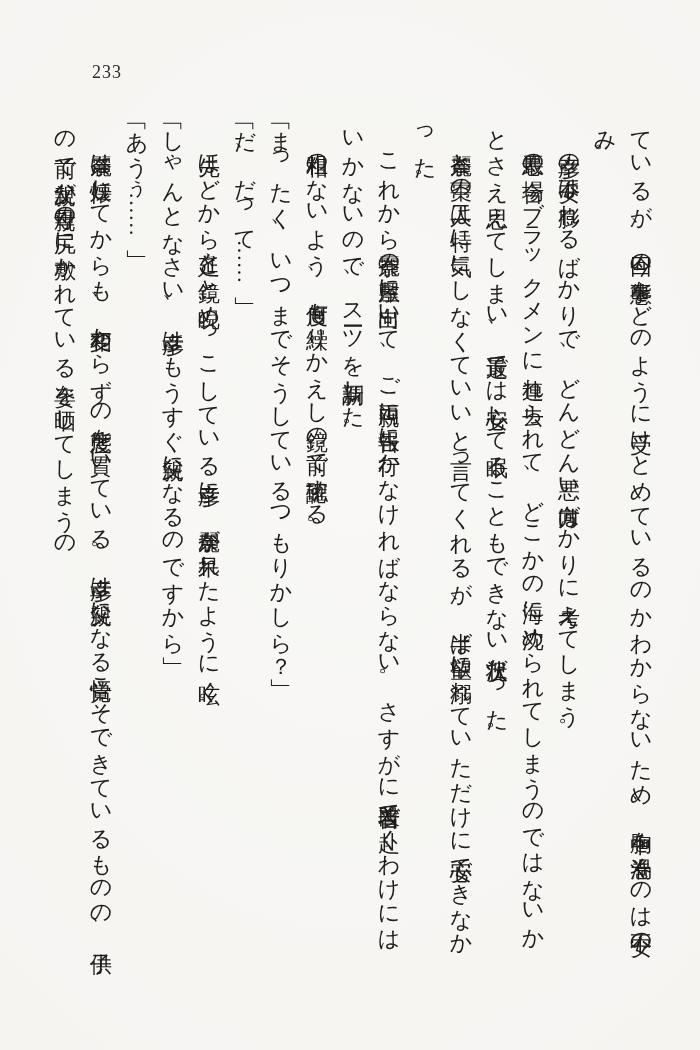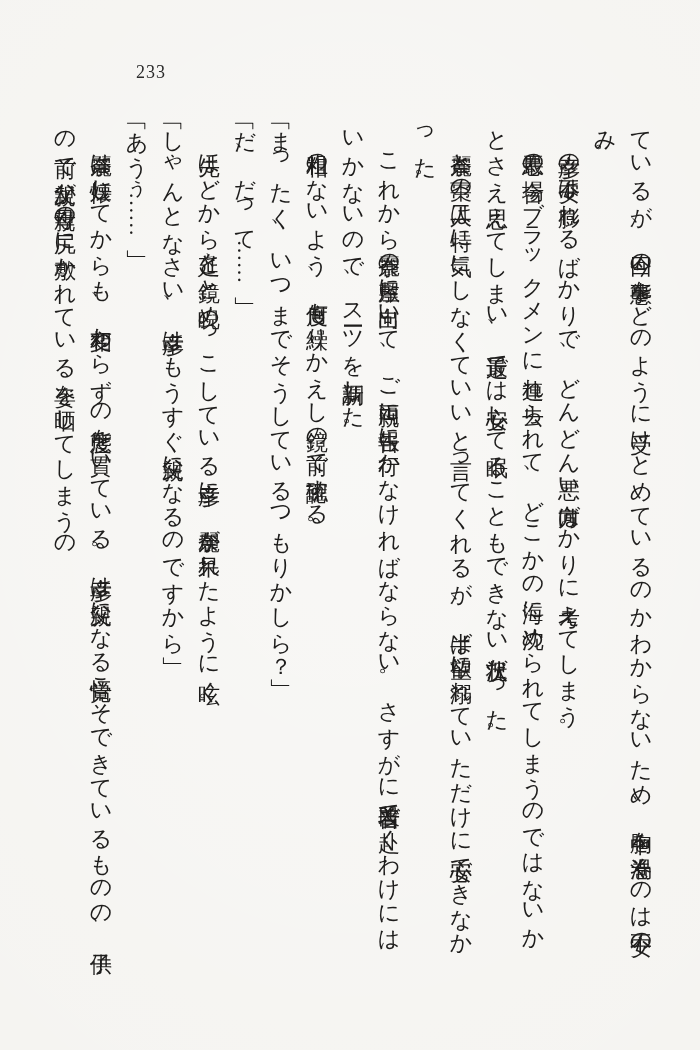--- a/index.html
+++ b/index.html
@@ -22,21 +22,20 @@
       radial-gradient(ellipse 140% 120% at 50% 45%, rgba(255,255,255,0.35) 0%, rgba(0,0,0,0.0) 60%, rgba(0,0,0,0.035) 100%),
       linear-gradient(#f5f4f1, #f5f4f1);
   }
   .page-number {
     position: absolute;
     top: 62px;
     left: 92px;
     font-size: 18px;
     letter-spacing: 1px;
     color: #2b2b2b;
-    margin-left: 44px;
   }
   .text-block {
     position: absolute;
     top: 116px;
     left: 47px;
     width: 612px;   
     height: 837px;  
     writing-mode: vertical-rl;
     text-orientation: mixed;
     font-size: 22px;

